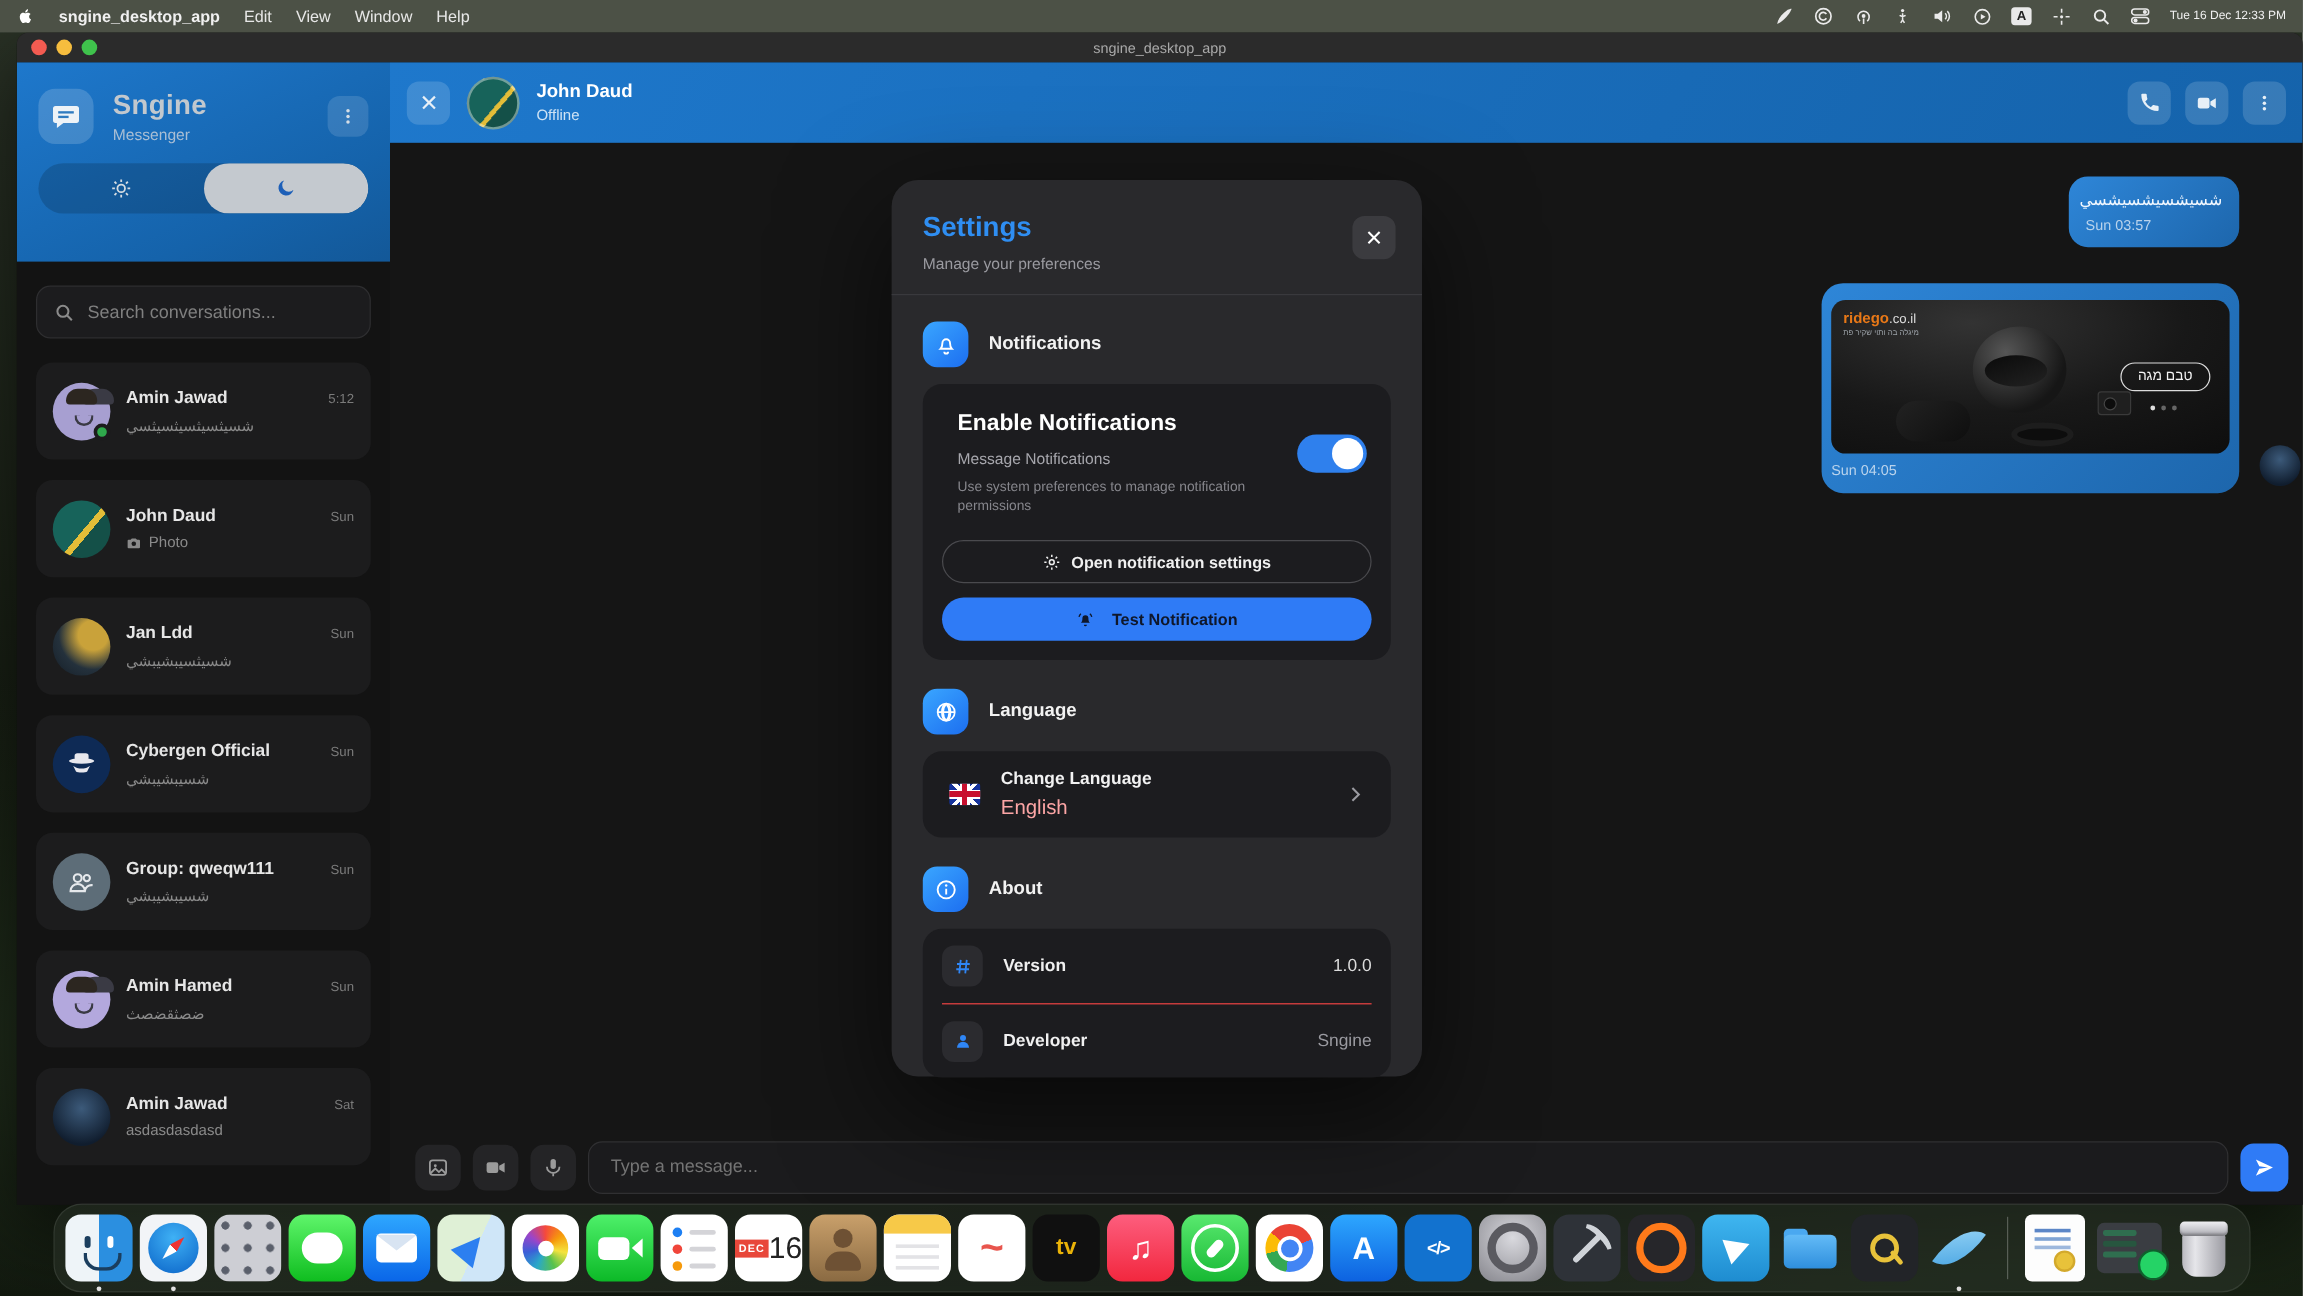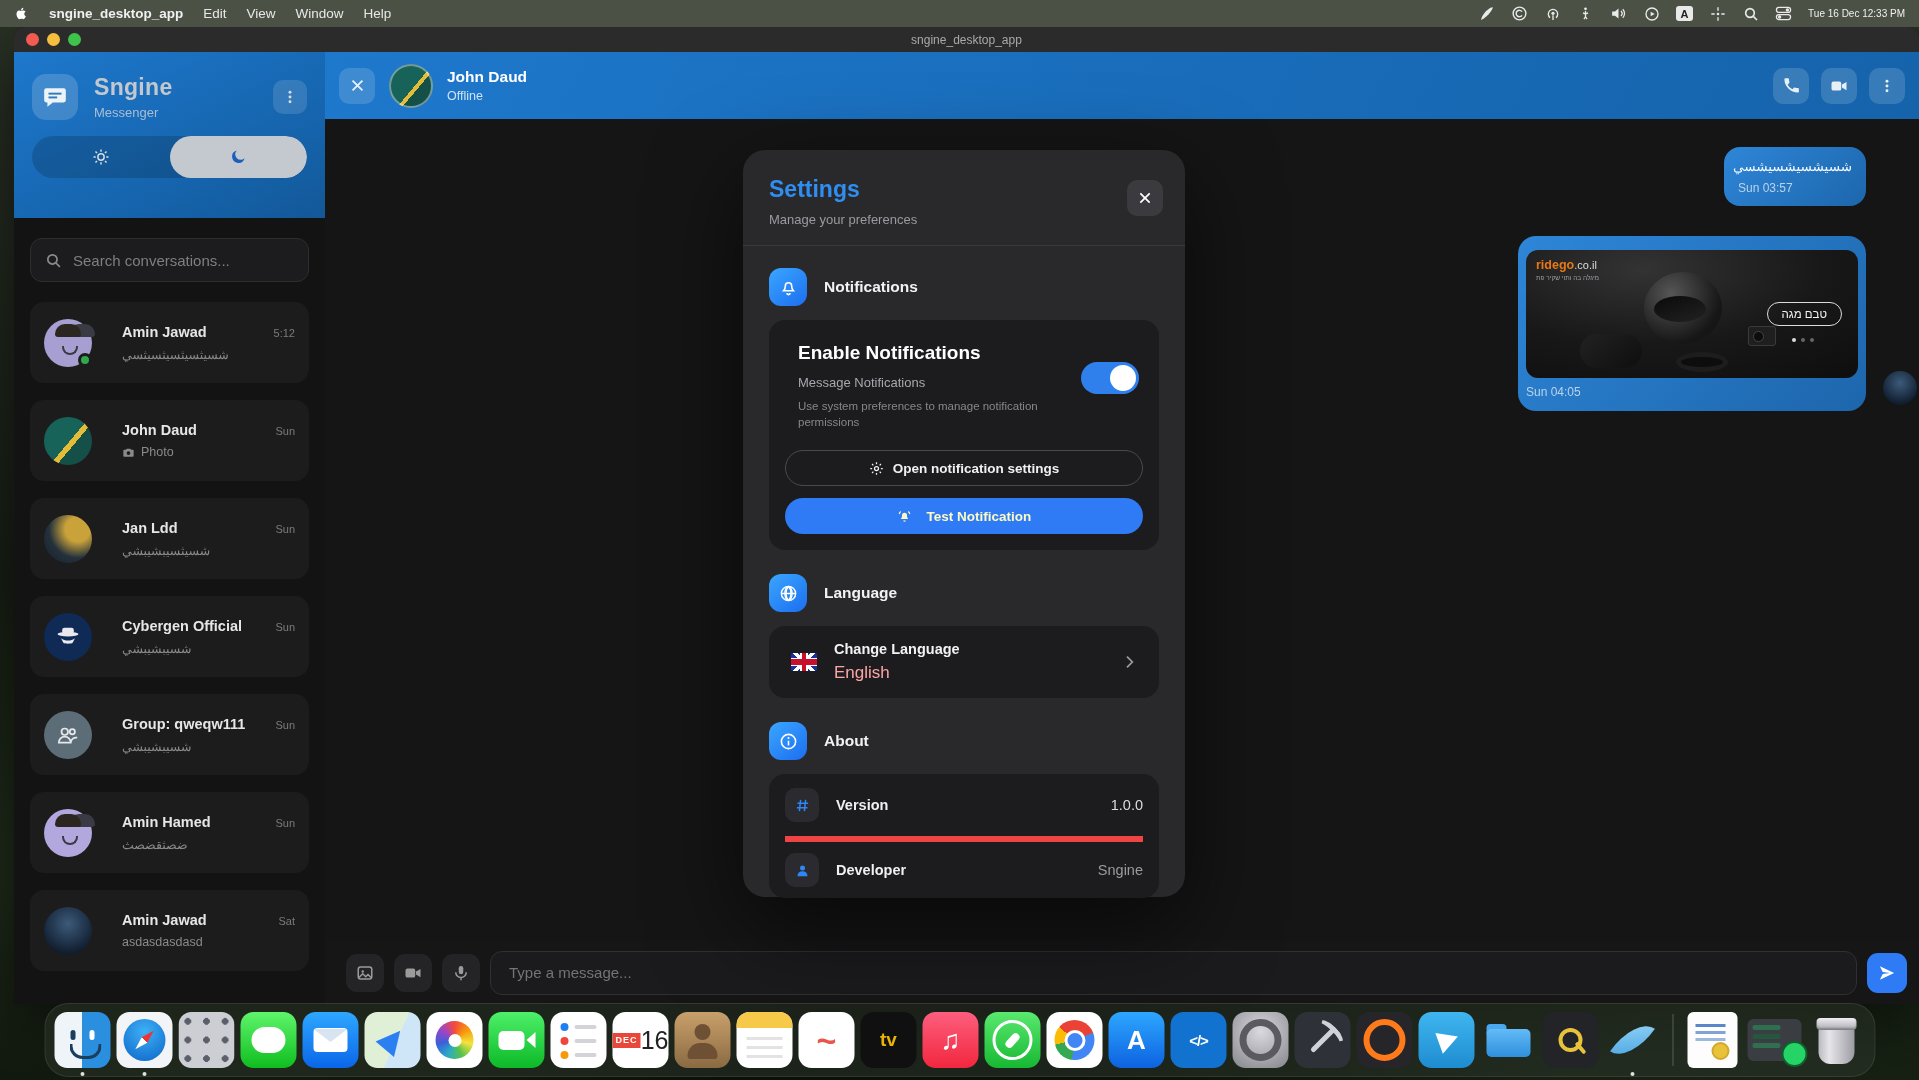--- a/index.html
+++ b/index.html
@@ -55,21 +55,21 @@
 
   .search-wrap { padding:20px 16px 8px; }
   .search { height:44px; border-radius:12px; background:#1c1c1e; border:1px solid #2e2e30;
     display:flex; align-items:center; gap:11px; padding:0 14px; color:#8b8b8b; }
   .search input { flex:1; background:transparent; border:0; outline:none; color:#cfcfcf; font-size:15px;
     font-family:"Liberation Sans",sans-serif; }
   .search input::placeholder { color:#7f7f7f; }
 
   .conv-list { flex:1; padding:12px 16px; display:flex; flex-direction:column; gap:17px; overflow:hidden; }
   .conv-item { min-height:81px; border-radius:14px; background:#1c1c1d; display:flex; align-items:center;
-    padding:0 14px; gap:30px; }
+    padding:0 14px; gap:13px; }
   .avatar { width:48px; height:48px; border-radius:50%; position:relative; flex:none;
     display:flex; align-items:center; justify-content:center; overflow:visible; }
   .online-dot { position:absolute; bottom:0; right:0; width:14px; height:14px; border-radius:50%;
     background:#2fa94c; border:3px solid #1c1c1d; }
   .conv-main { flex:1; min-width:0; }
   .conv-row1 { display:flex; align-items:baseline; }
   .conv-name { font-size:14.5px; font-weight:bold; color:#e6e6e6; }
   .conv-time { margin-left:auto; font-size:11px; color:#7b7b7b; }
   .conv-prev { margin-top:7px; font-size:12.5px; color:#8a8a8a; display:flex; align-items:center; gap:6px;
     white-space:nowrap; overflow:hidden; }
@@ -148,38 +148,38 @@
   .card-notif { padding:22px 16px 16px; position:relative; }
   .en-title { font-size:19px; font-weight:bold; color:#fff; padding-left:13px; }
   .en-sub { font-size:13px; color:#a7a7ad; margin-top:11px; padding-left:13px; }
   .en-hint { font-size:11.5px; color:#86868c; margin-top:8px; width:280px; line-height:1.4; padding-left:13px; }
   .toggle { position:absolute; right:20px; top:42px; width:58px; height:32px; border-radius:16px; background:#2f80ed; }
   .toggle .knob { position:absolute; top:3px; right:3px; width:26px; height:26px; border-radius:50%; background:#fff; }
   .btn-outline { margin-top:20px; height:36px; border-radius:18px; border:1.5px solid #4a4a4e;
     display:flex; align-items:center; justify-content:center; gap:9px; color:#f0f0f0;
     font-size:13.5px; font-weight:bold; }
   .btn-blue { margin-top:12px; height:36px; border-radius:18px; background:#2f7bf6;
-    display:flex; align-items:center; justify-content:center; gap:15px; color:#fef9c3;
+    display:flex; align-items:center; justify-content:center; gap:15px; color:#0f172a;
     font-size:13.5px; font-weight:bold; }
   .card-lang { height:72px; display:flex; align-items:center; padding:0 22px; gap:17px; }
   .flag-uk { width:26px; height:18px; border-radius:2px; flex:none;
     background-color:#16339c;
     background-image:
       linear-gradient(90deg, transparent 42%, #c8102e 42% 58%, transparent 58%),
       linear-gradient(0deg, transparent 36%, #c8102e 36% 64%, transparent 64%),
       linear-gradient(90deg, transparent 34%, #fff 34% 66%, transparent 66%),
       linear-gradient(0deg, transparent 28%, #fff 28% 72%, transparent 72%),
       linear-gradient(45deg, transparent 45%, #fff 45% 55%, transparent 55%),
       linear-gradient(-45deg, transparent 45%, #fff 45% 55%, transparent 55%); }
   .lang-title { font-size:14.5px; font-weight:bold; color:#f2f2f2; }
   .lang-sub { font-size:17px; color:#fca5a5; margin-top:6px; }
   .chev { margin-left:auto; color:#9a9aa0; }
   .card-about { padding:0 16px; }
   .about-row { height:62px; display:flex; align-items:center; gap:17px; }
-  .about-row + .about-row { border-top:6px solid #ef4444; }
+  .about-row + .about-row { border-top:1px solid #ef4444; }
   .row-icon { width:34px; height:34px; border-radius:10px; background:#2b2b2f; display:flex;
     align-items:center; justify-content:center; color:#2f86f6; flex:none; }
   .row-label { font-size:14.5px; font-weight:bold; color:#f0f0f0; }
   .row-value { margin-left:auto; font-size:14.5px; color:#dcdcdc; }
   .row-value.dim { color:#9a9aa0; }
 
   
   .dock { position:absolute; left:50%; transform:translateX(-50%); bottom:3px; height:74px;
     border-radius:24px; background:rgba(44,52,42,.55); border:1px solid rgba(255,255,255,.09);
     display:flex; align-items:center; padding:0 9px; gap:5px; z-index:50; }

